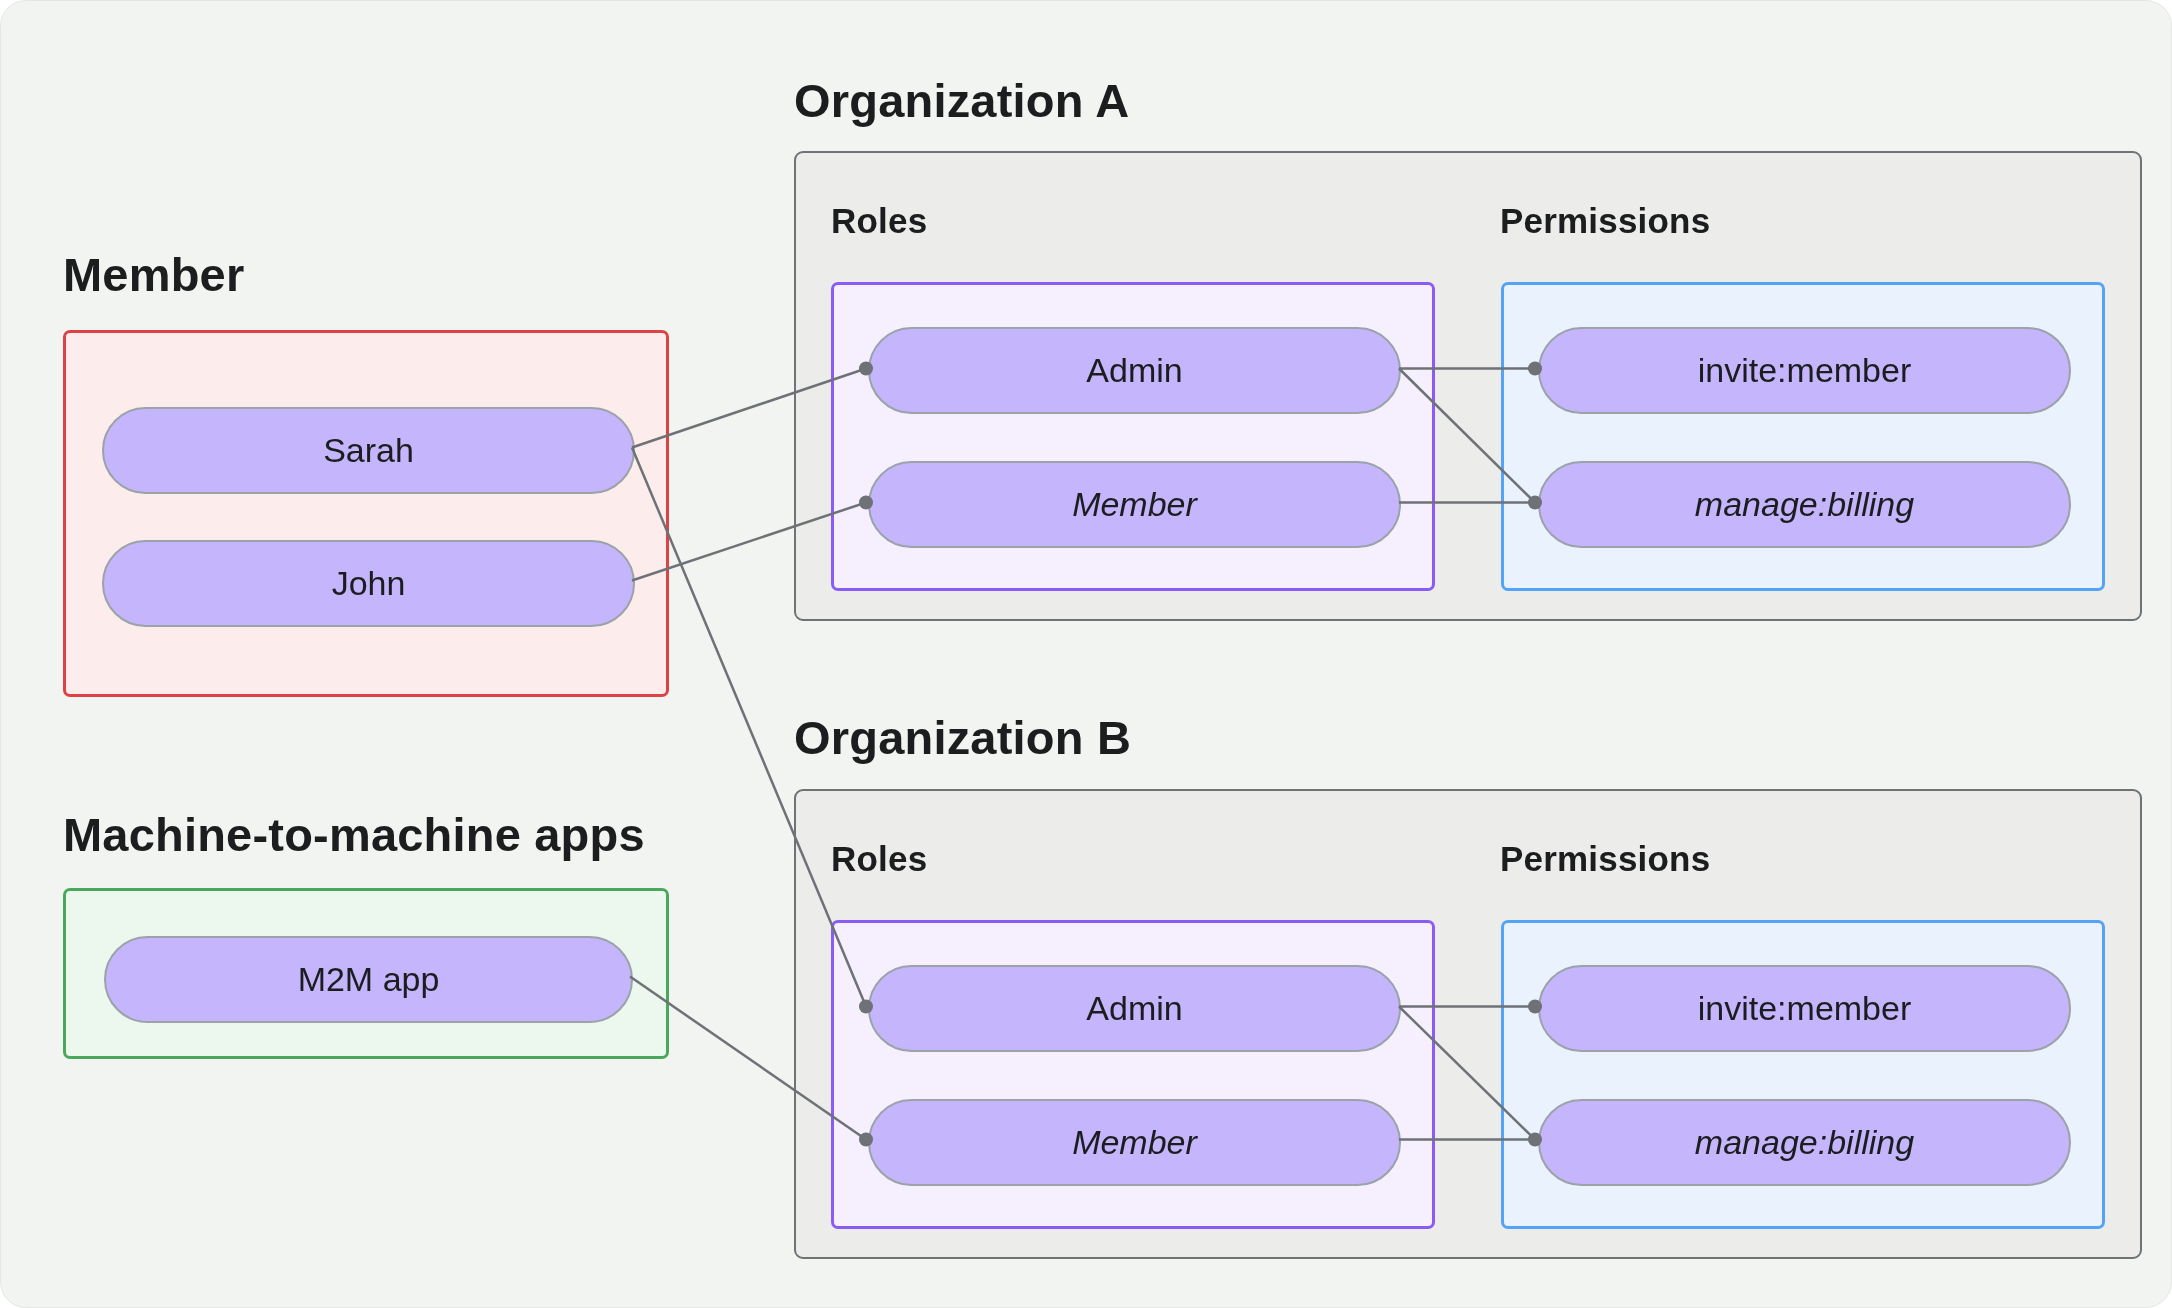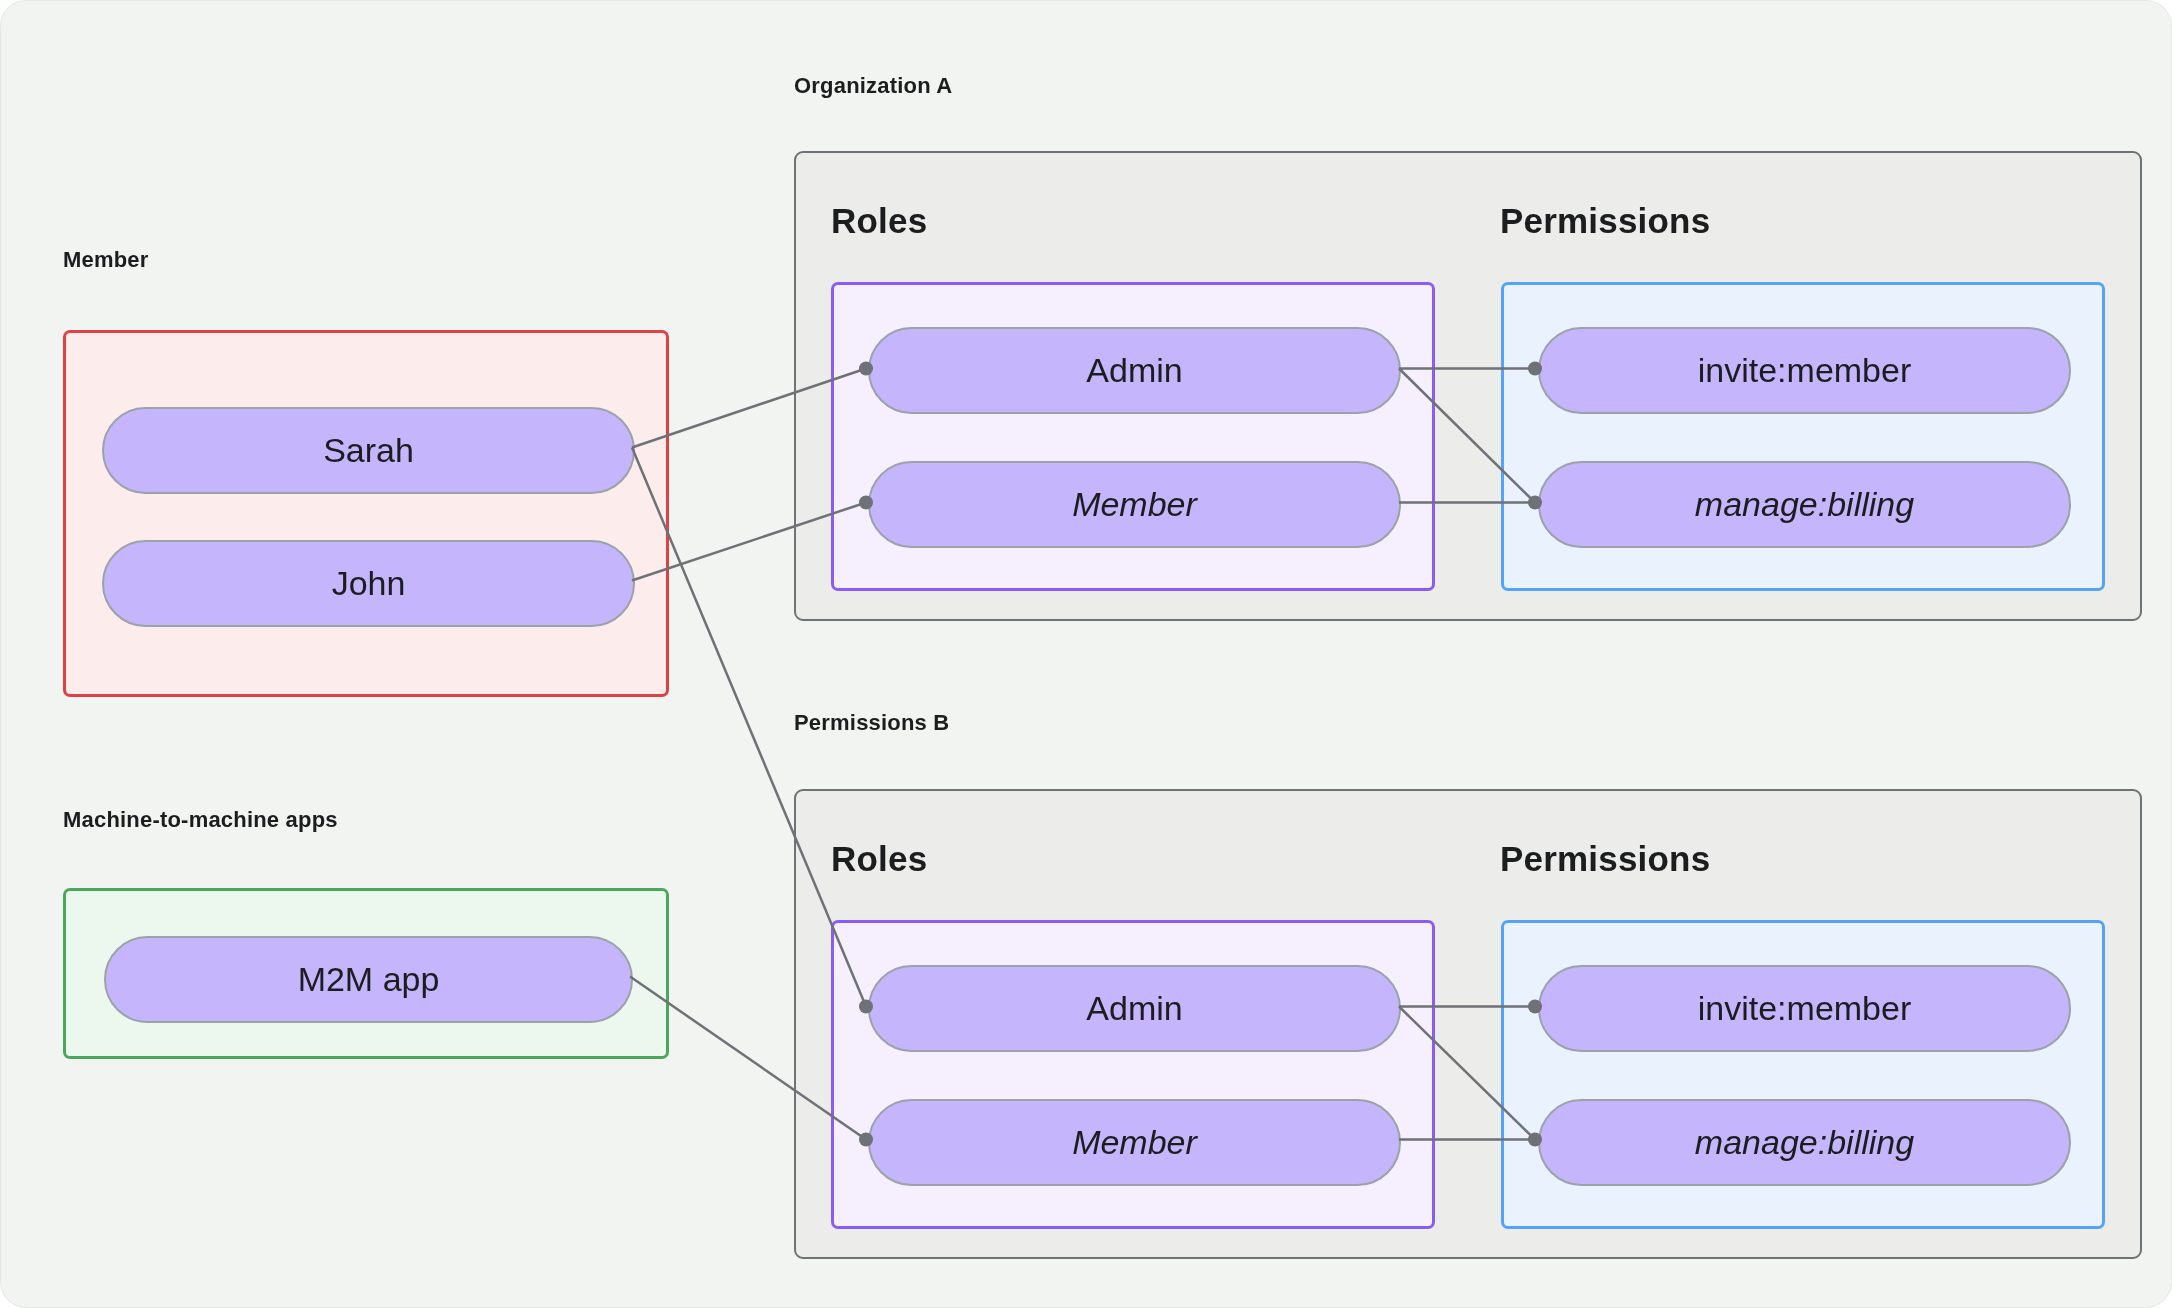--- a/index.html
+++ b/index.html
@@ -10,21 +10,21 @@
     position:relative;
     width:2172px; height:1308px;
     background:var(--canvas-bg, #f2f4f1);
     border-radius:26px;
     border:1px solid #e4e7e3;
     overflow:hidden;
   }
 
   .heading {
     position:absolute;
-    font-size:22px;
+    font-size:47px;
     font-weight:600;
     color:var(--text, #1c1d1f);
     letter-spacing:0.2px;
     white-space:nowrap;
   }
   .sub-heading {
     position:absolute;
     font-size:35px;
     font-weight:600;
     color:var(--text, #1c1d1f);
@@ -127,21 +127,21 @@
       <div class="pill pill-top">Admin</div>
       <div class="pill pill-bottom">Member</div>
     </div>
     <div class="sub-heading permissions-label">Permissions</div>
     <div class="inner-box permissions-box">
       <div class="pill pill-top">invite:member</div>
       <div class="pill pill-bottom">manage:billing</div>
     </div>
   </div>
 
-  <div class="heading orgB-label">Permissions B</div>
+  <div class="heading orgB-label">Organization B</div>
   <div class="org-box org-b">
     <div class="sub-heading roles-label">Roles</div>
     <div class="inner-box roles-box">
       <div class="pill pill-top">Admin</div>
       <div class="pill pill-bottom">Member</div>
     </div>
     <div class="sub-heading permissions-label">Permissions</div>
     <div class="inner-box permissions-box">
       <div class="pill pill-top">invite:member</div>
       <div class="pill pill-bottom">manage:billing</div>

